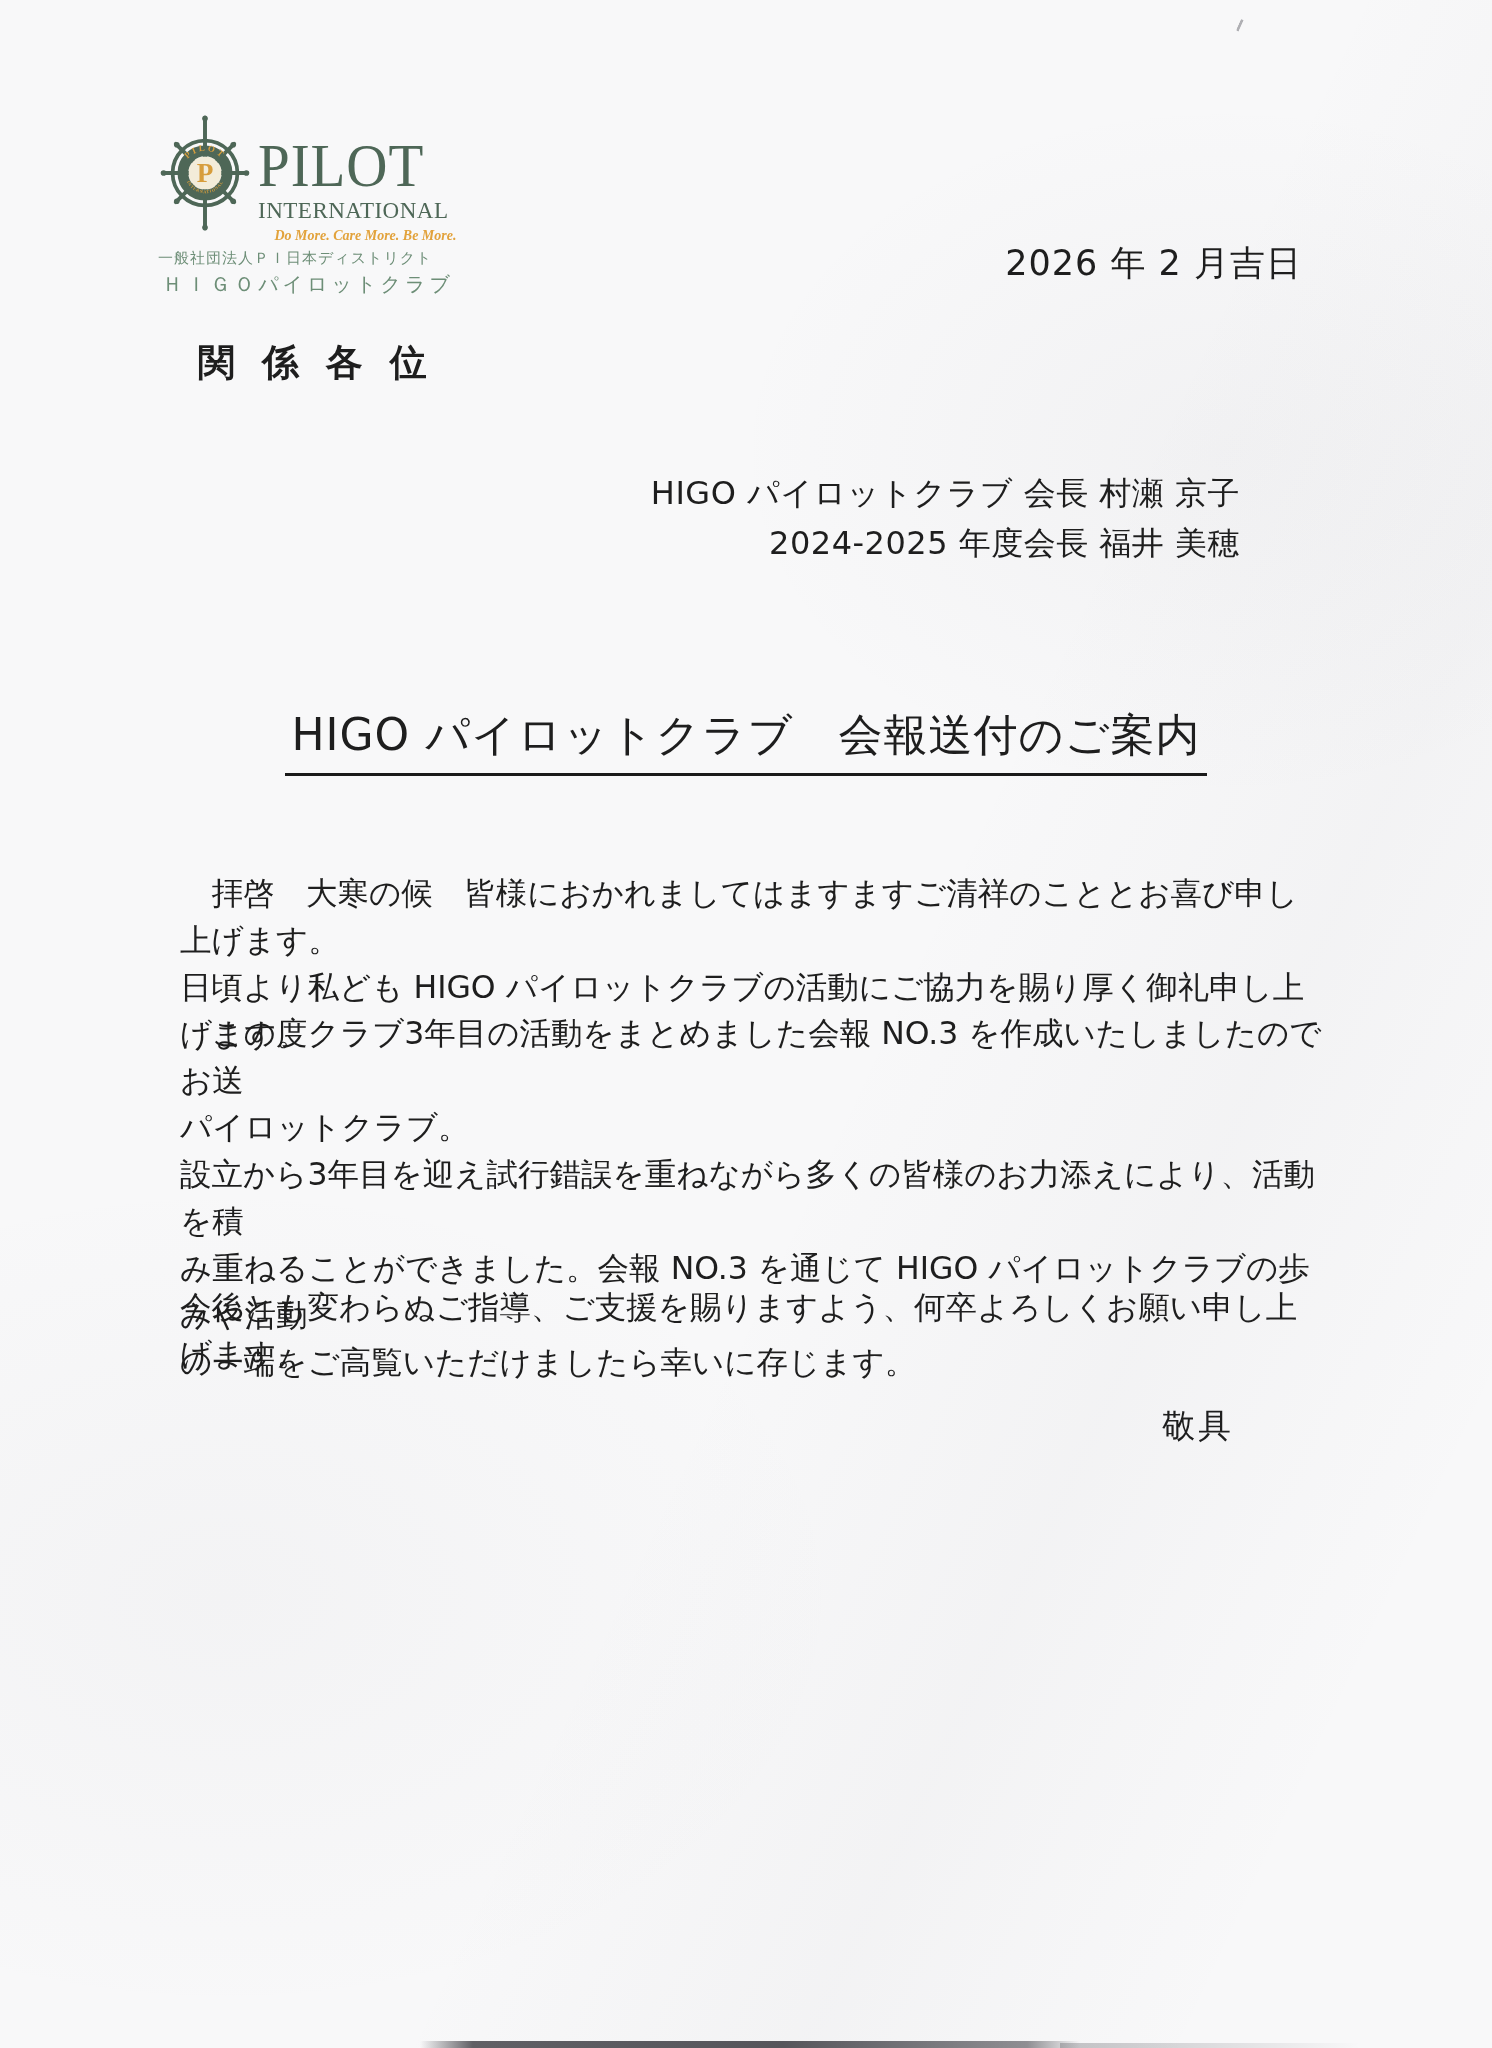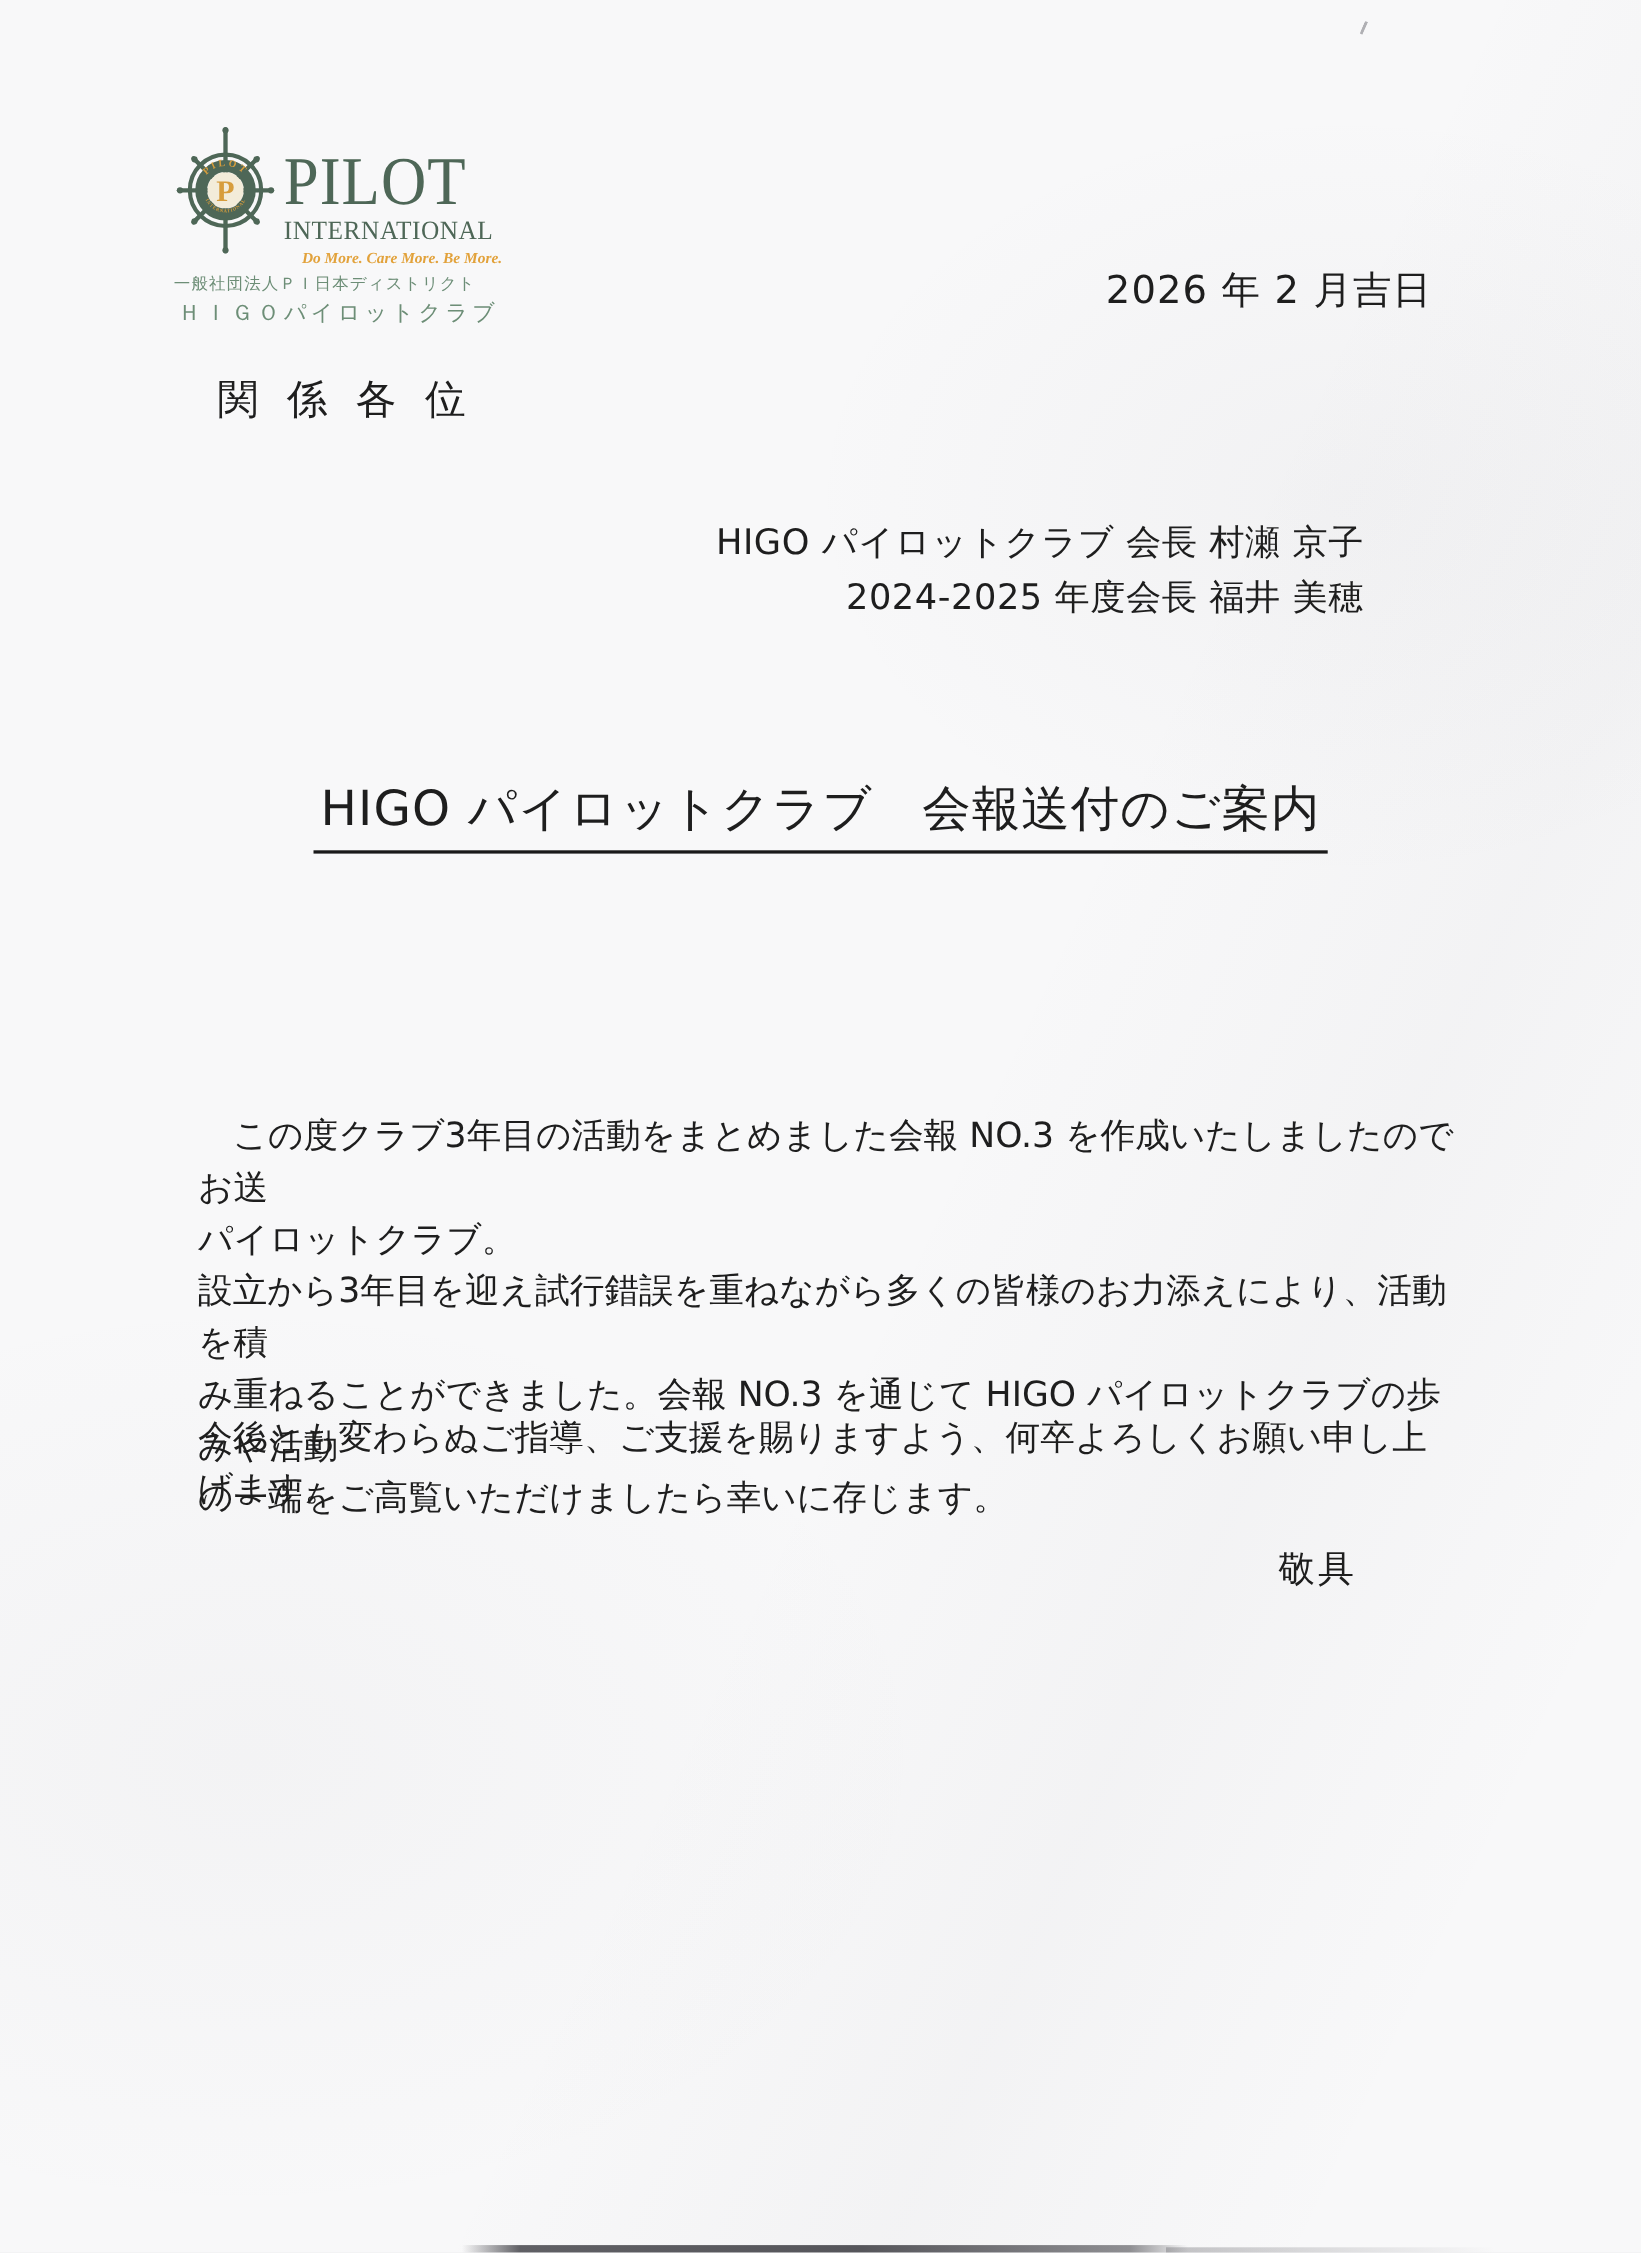--- a/index.html
+++ b/index.html
@@ -36,21 +36,21 @@
     font-family:"Liberation Serif", serif;
     font-style:italic;font-weight:bold;
     font-size:14px;color:#e2a23b;
     margin-top:7px;text-align:right;
   }
   .org1{margin-top:6px;text-align:left;font-size:15px;color:#6d8e77;letter-spacing:1px;}
   .org2{margin-top:3px;text-align:center;font-size:20px;color:#6d8e77;letter-spacing:4px;}
 
   
   .date{position:absolute;top:240px;right:190px;font-size:35px;letter-spacing:1px;}
-  .recipient{position:absolute;top:338px;left:198px;font-size:37px;letter-spacing:7px;}
+  .recipient{position:absolute;top:338px;left:198px;font-size:37px;letter-spacing:7px;font-weight:bold;}
   .sender{position:absolute;top:468px;right:252px;text-align:right;font-size:32px;line-height:50px;letter-spacing:0.5px;}
   .title-row{position:absolute;top:706px;left:0;width:100%;text-align:center;}
   .title{
     display:inline-block;font-size:44px;letter-spacing:1px;
     border-bottom:3px solid #1a1a1a;padding:0 6px 8px 6px;
   }
   .para{position:absolute;left:180px;width:1145px;font-size:31.5px;line-height:47px;}
   .para-1{top:870px;}
   .para-2{top:1010px;}
   .para-3{top:1284px;}
@@ -129,20 +129,24 @@
 
   <div class="sender">
     <div>HIGO パイロットクラブ 会長 村瀬 京子</div>
     <div>2024-2025 年度会長 福井 美穂</div>
   </div>
 
   <div class="title-row">
     <span class="title">HIGO パイロットクラブ　会報送付のご案内</span>
   </div>
 
+  <div class="para para-1">
+    <div>　拝啓　大寒の候　皆様におかれましてはますますご清祥のこととお喜び申し上げます。</div>
+    <div>日頃より私ども HIGO パイロットクラブの活動にご協力を賜り厚く御礼申し上げます。</div>
+  </div>
 
   <div class="para para-2">
     <div>　この度クラブ3年目の活動をまとめました会報 NO.3 を作成いたしましたのでお送</div>
     <div>パイロットクラブ。</div>
     <div>設立から3年目を迎え試行錯誤を重ねながら多くの皆様のお力添えにより、活動を積</div>
     <div>み重ねることができました。会報 NO.3 を通じて HIGO パイロットクラブの歩みや活動</div>
     <div>の一端をご高覧いただけましたら幸いに存じます。</div>
   </div>
 
   <div class="para para-3">

